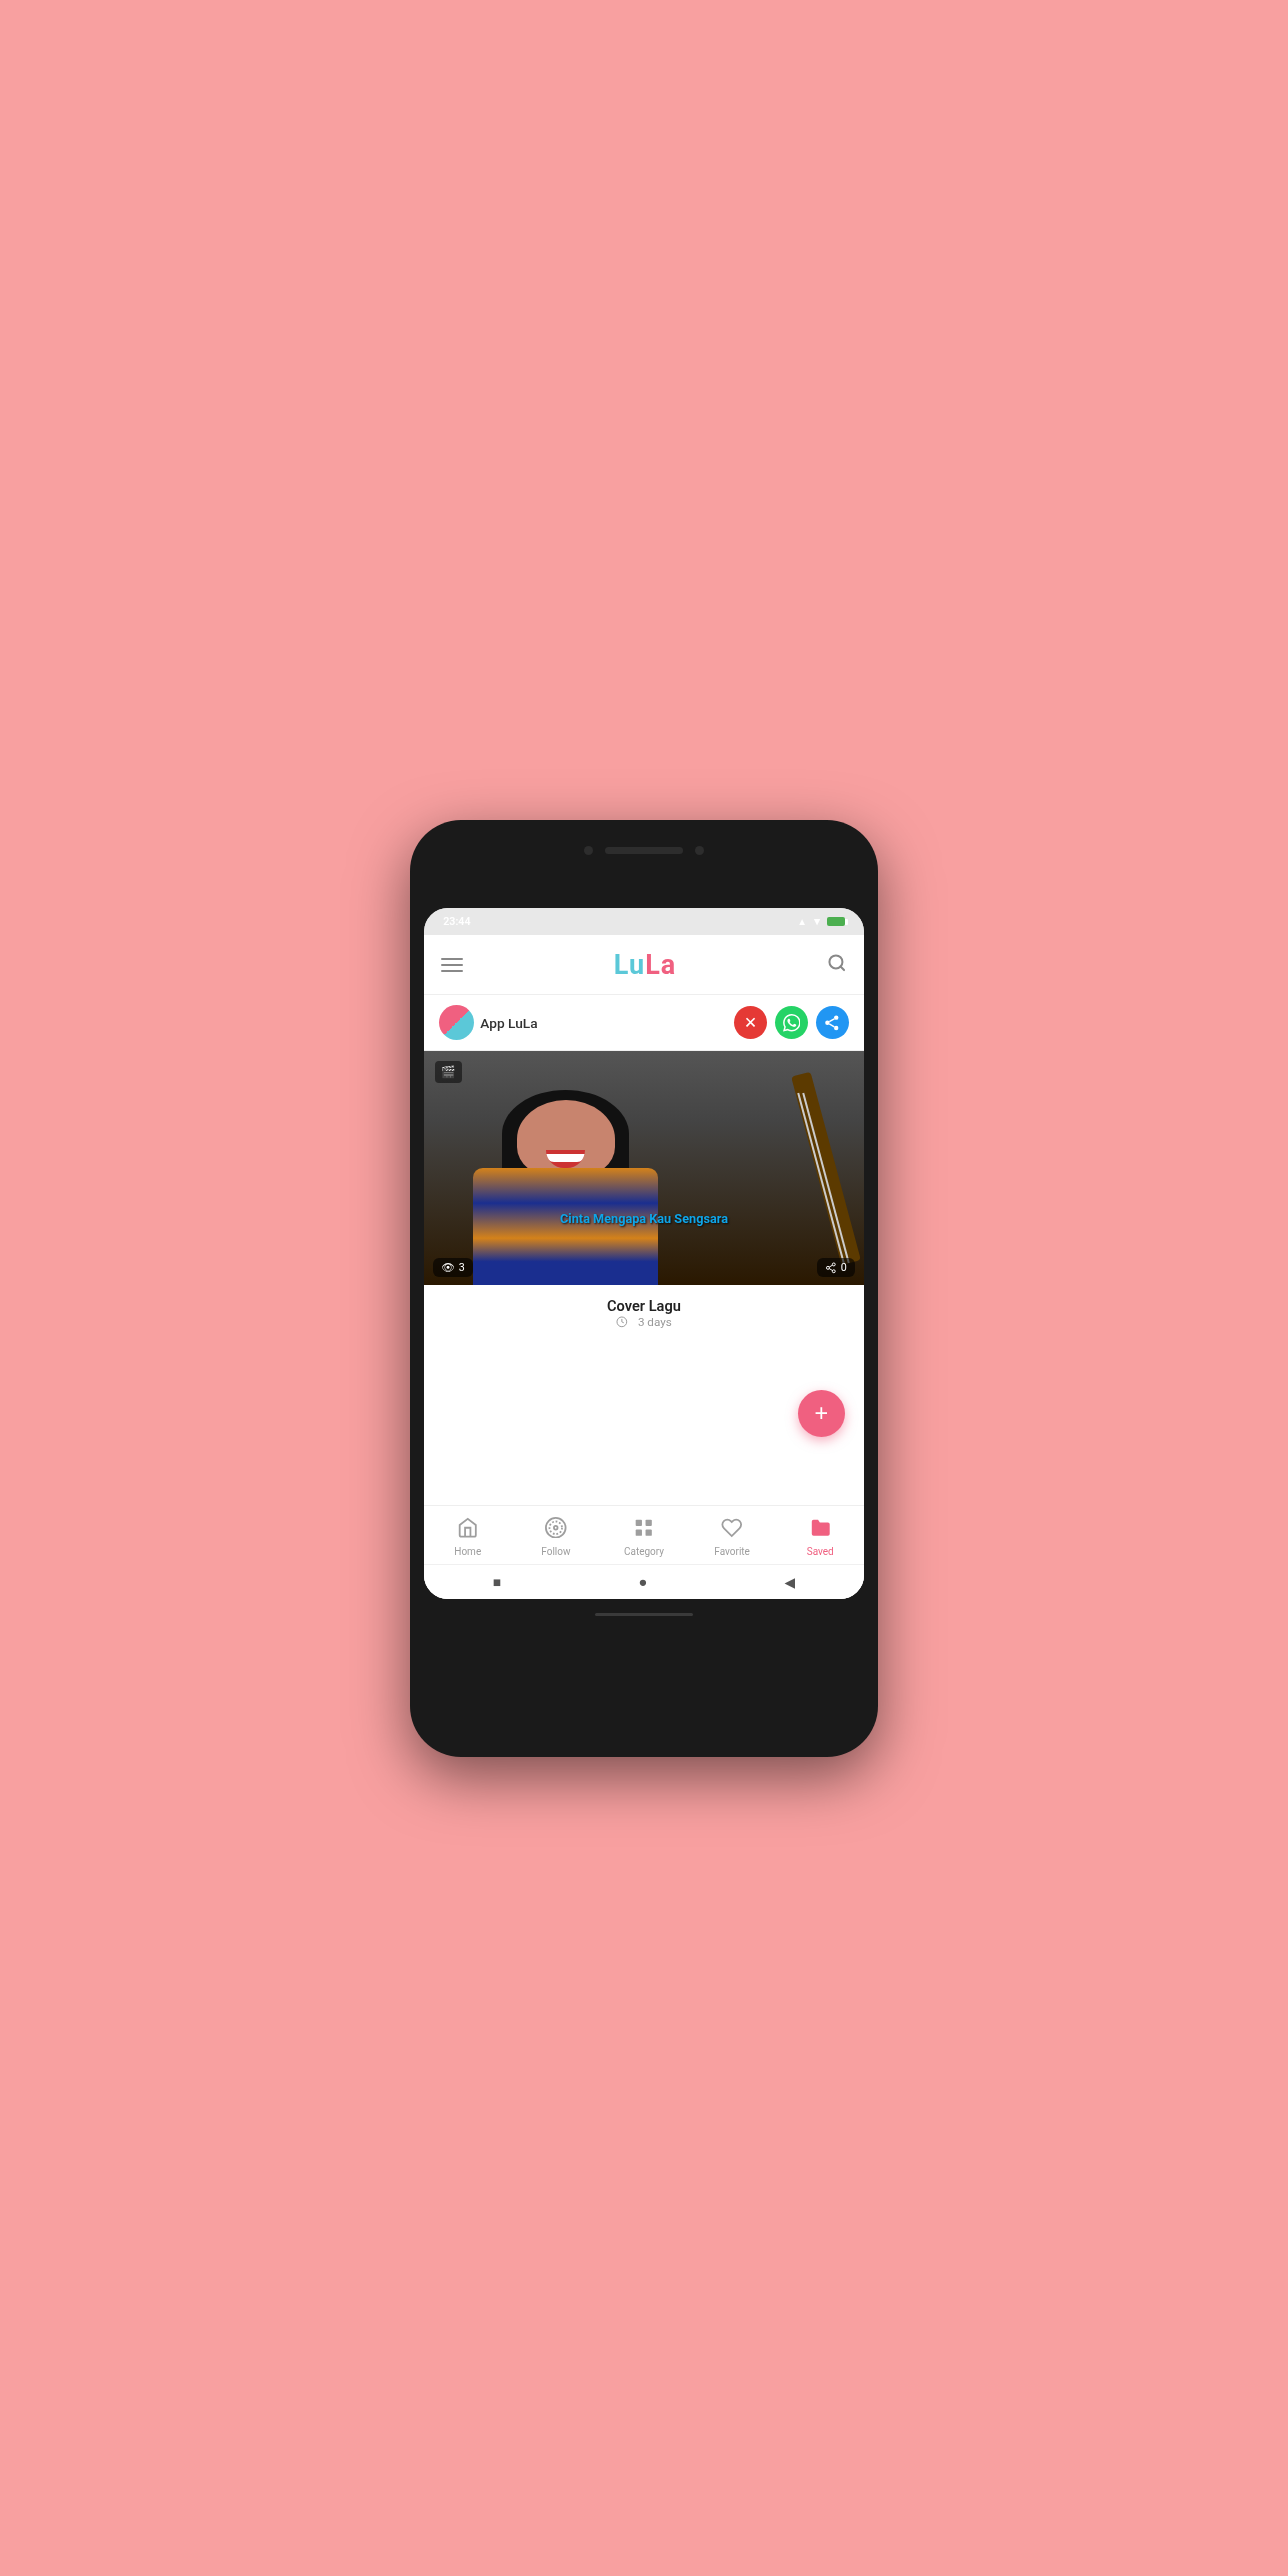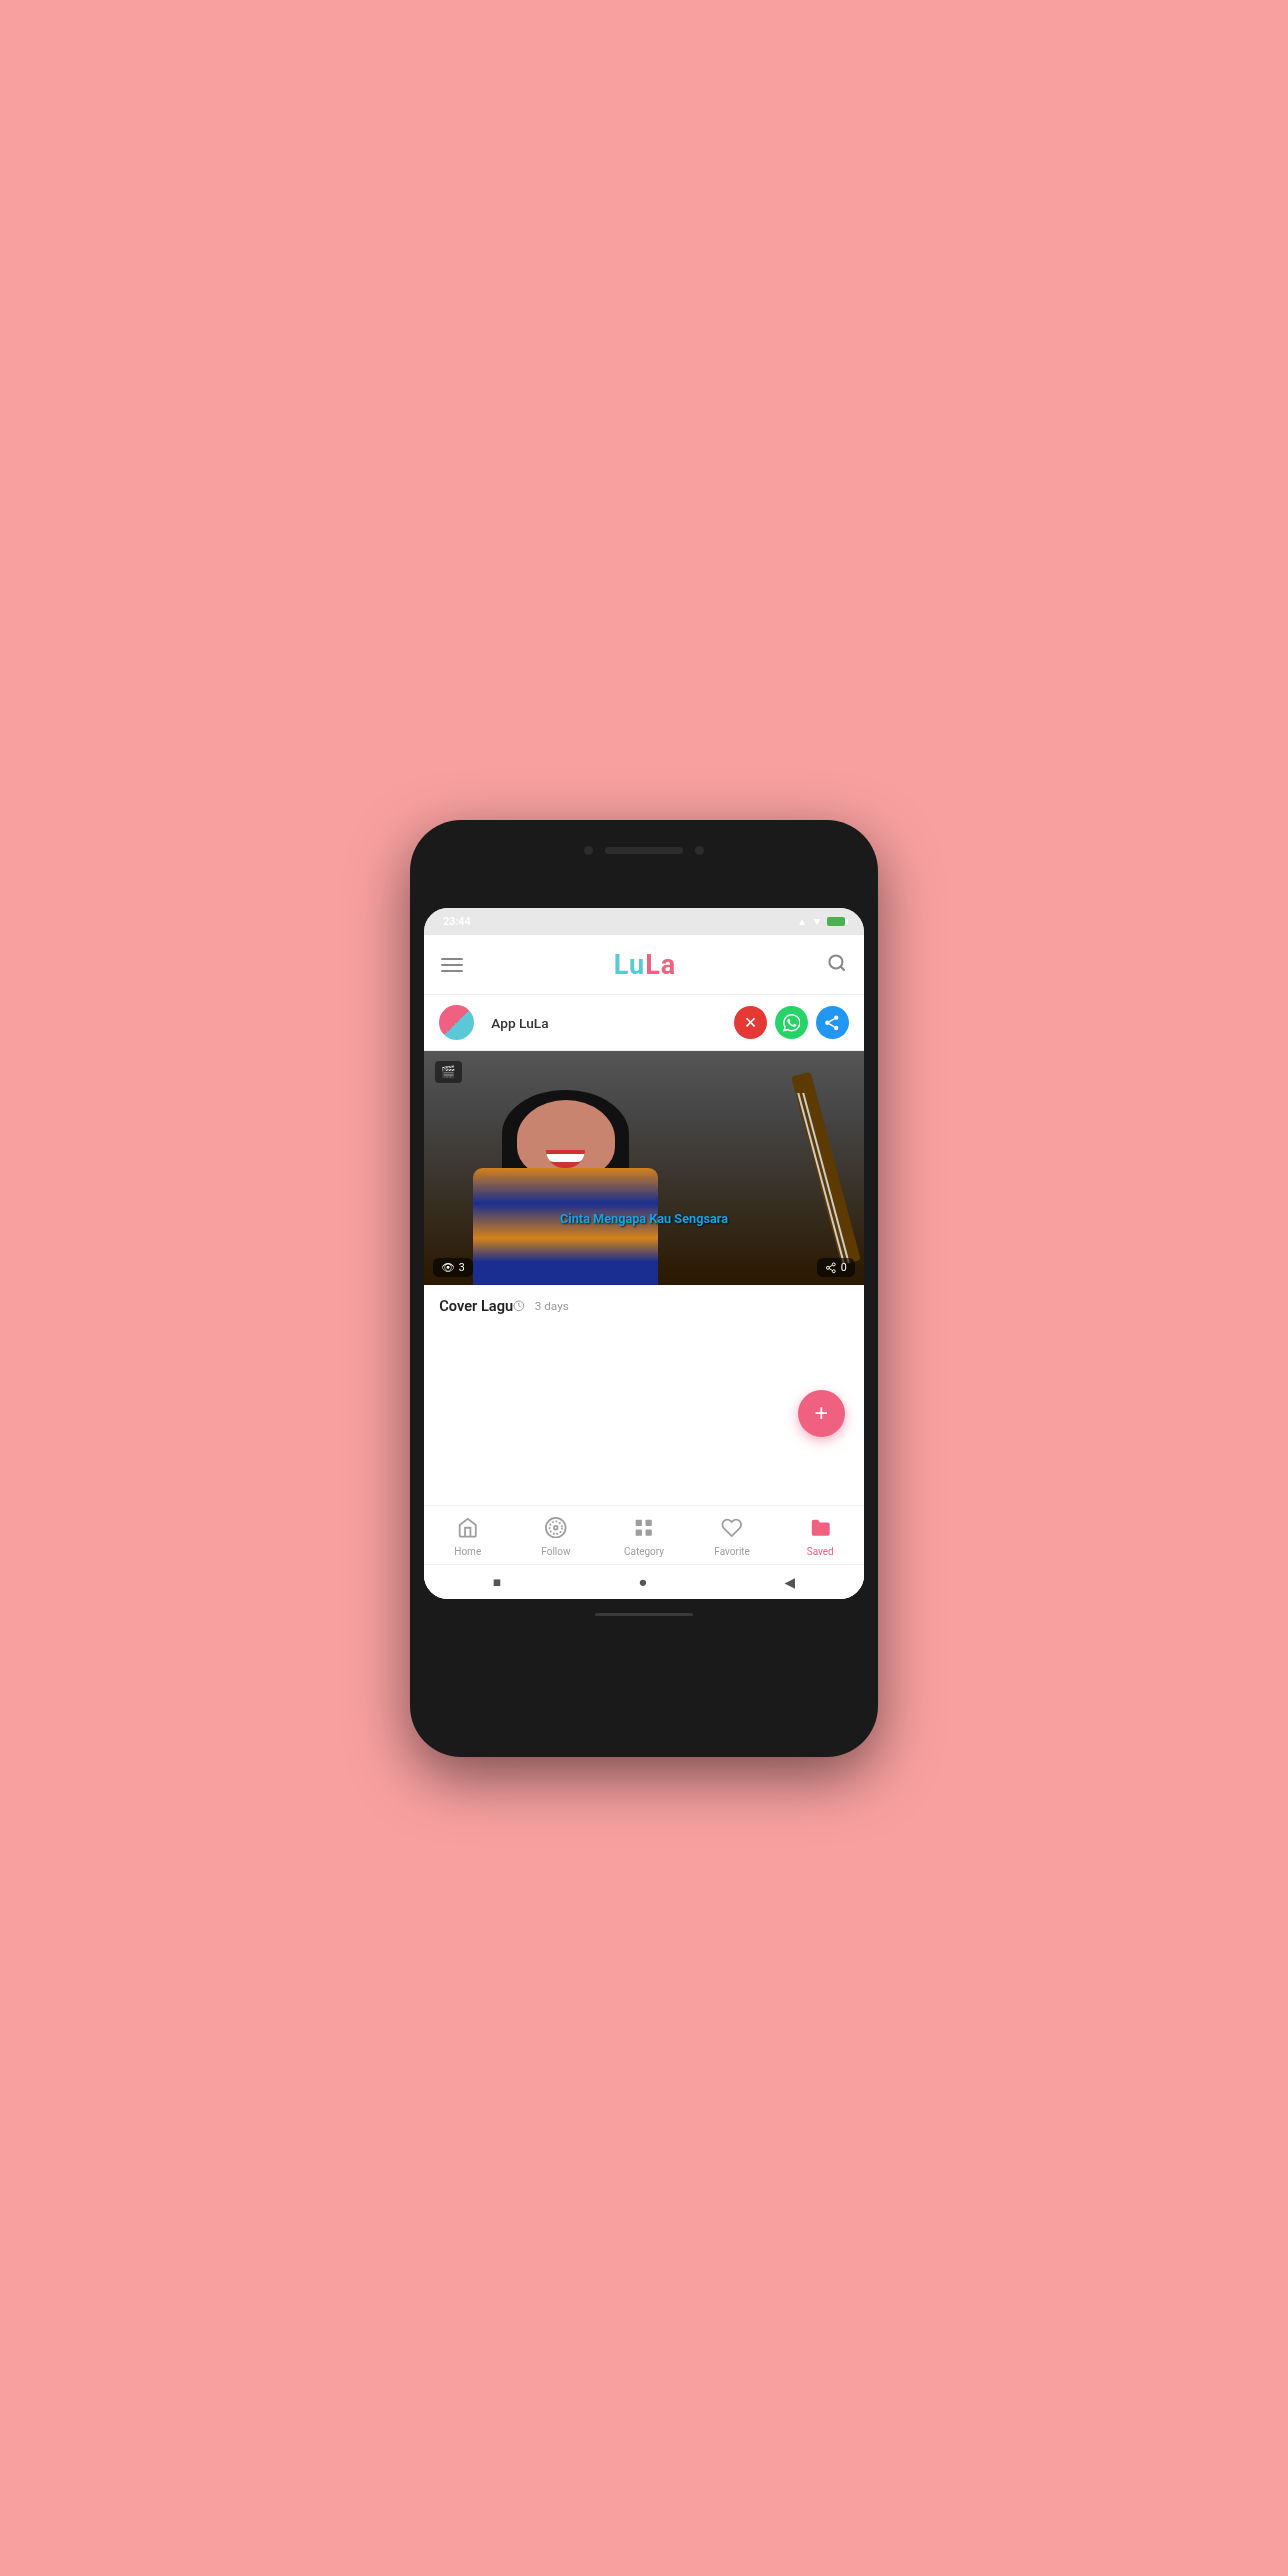--- a/index.html
+++ b/index.html
@@ -143,21 +143,21 @@
       cursor: pointer;
       color: #888;
       font-size: 17.6px;
     }
 
     
     .channel-bar {
       display: flex;
       align-items: center;
       padding: 9.8px 15.6px;
-      gap: 17px;
+      gap: 6px;
       border-bottom: 1px solid #f0f0f0;
     }
 
     .channel-avatar {
       width: 35px;
       height: 35px;
       border-radius: 50%;
       overflow: hidden;
       flex-shrink: 0;
       background: linear-gradient(135deg, #f06080 50%, #5bc8d8 50%);
@@ -257,22 +257,23 @@
       align-items: center;
       gap: 3.9px;
       font-size: 10.7px;
       color: #fff;
     }
 
     
     .content-info {
       padding: 11.7px 15.6px;
       display: flex;
-      justify-content: flex-start;
-      align-items: center;
+      justify-content: space-between;
+      align-items: center;
+      flex-direction: column;
     }
 
     .video-title-text {
       font-size: 14.6px;
       font-weight: 600;
       color: #222;
     }
 
     .video-time {
       display: flex;

